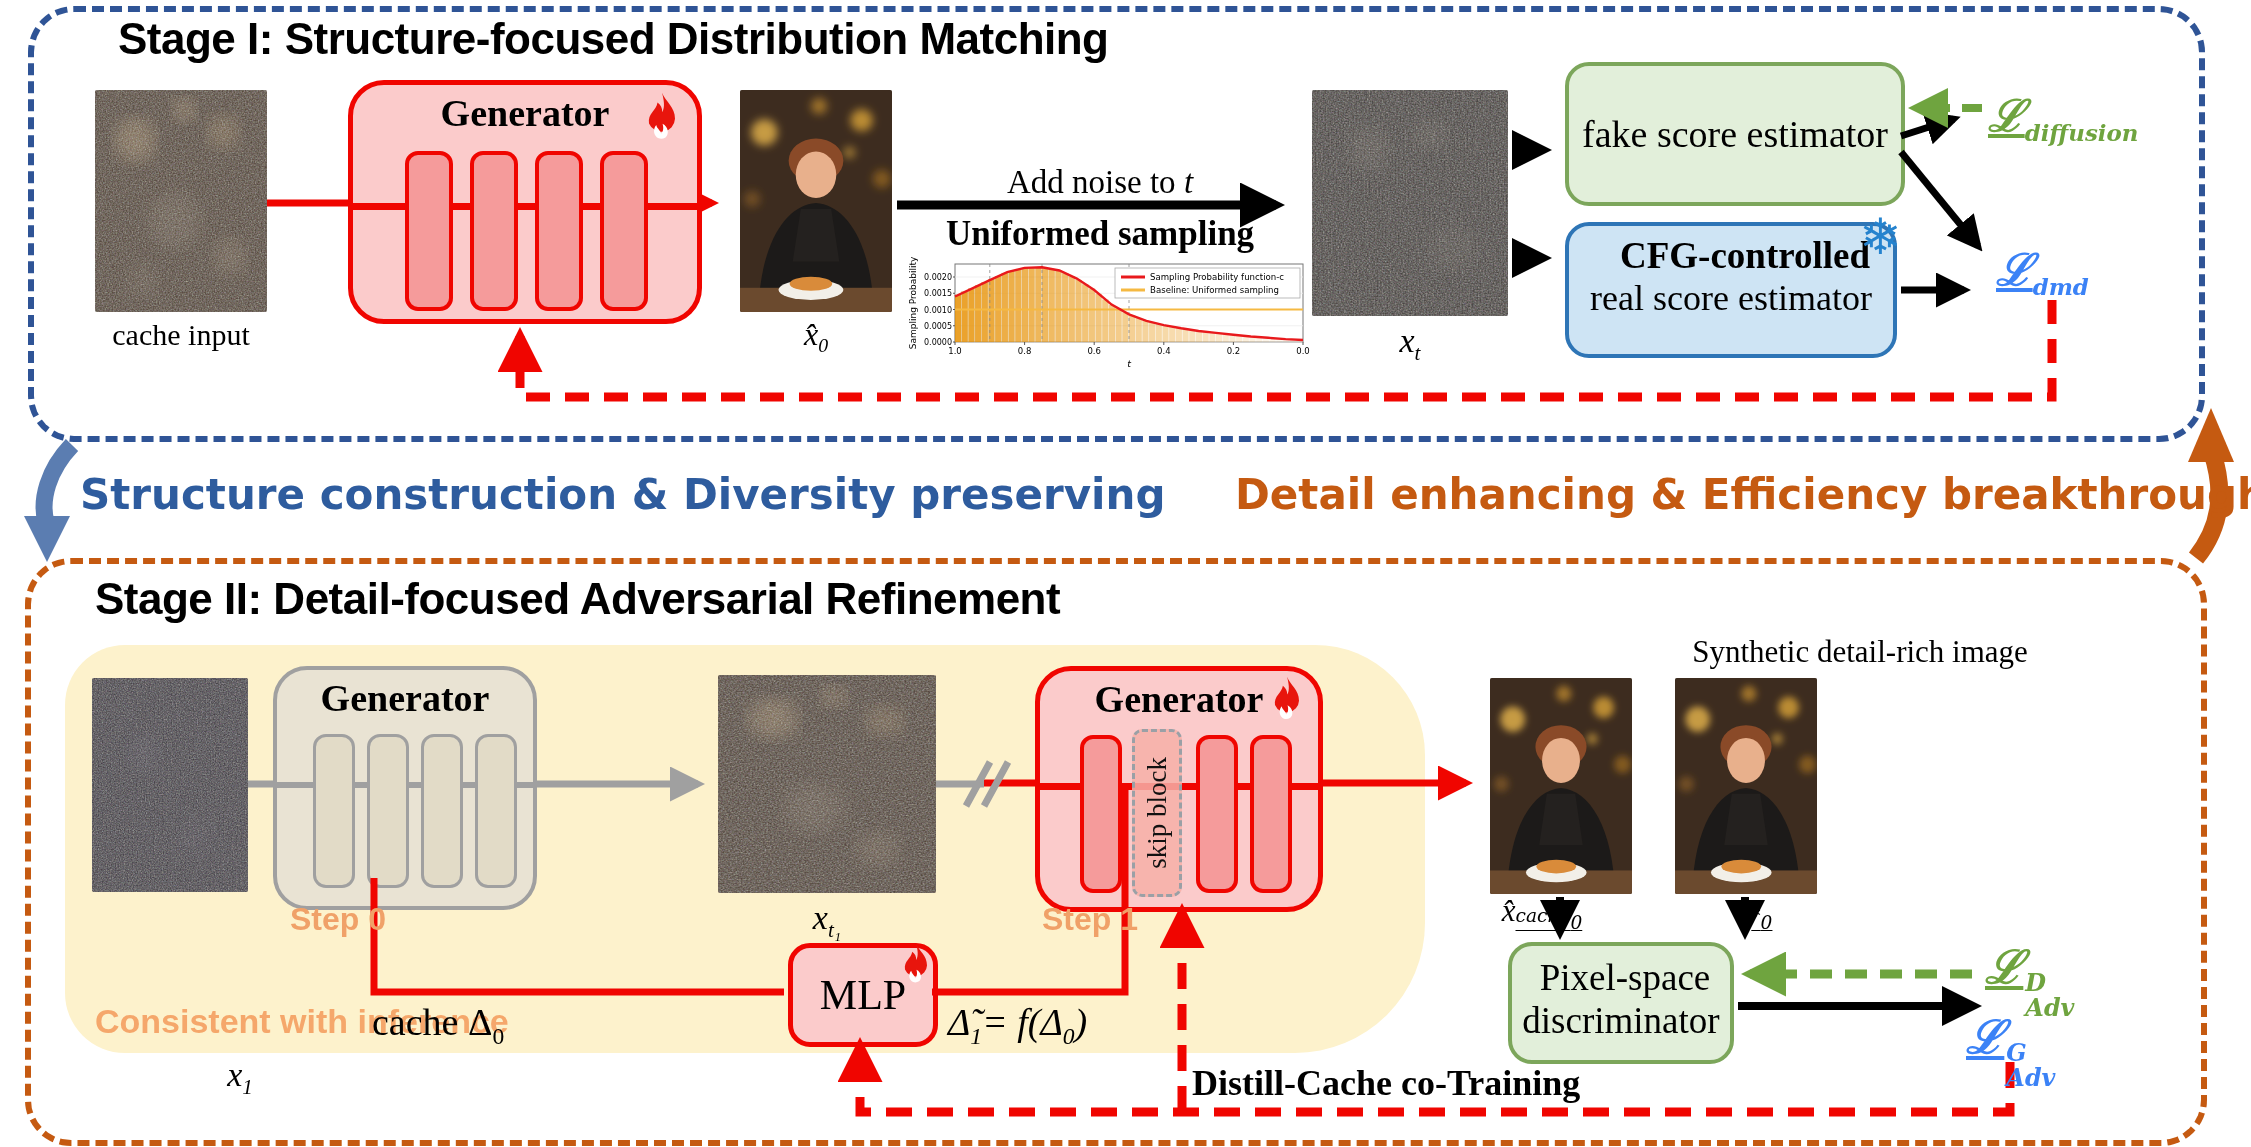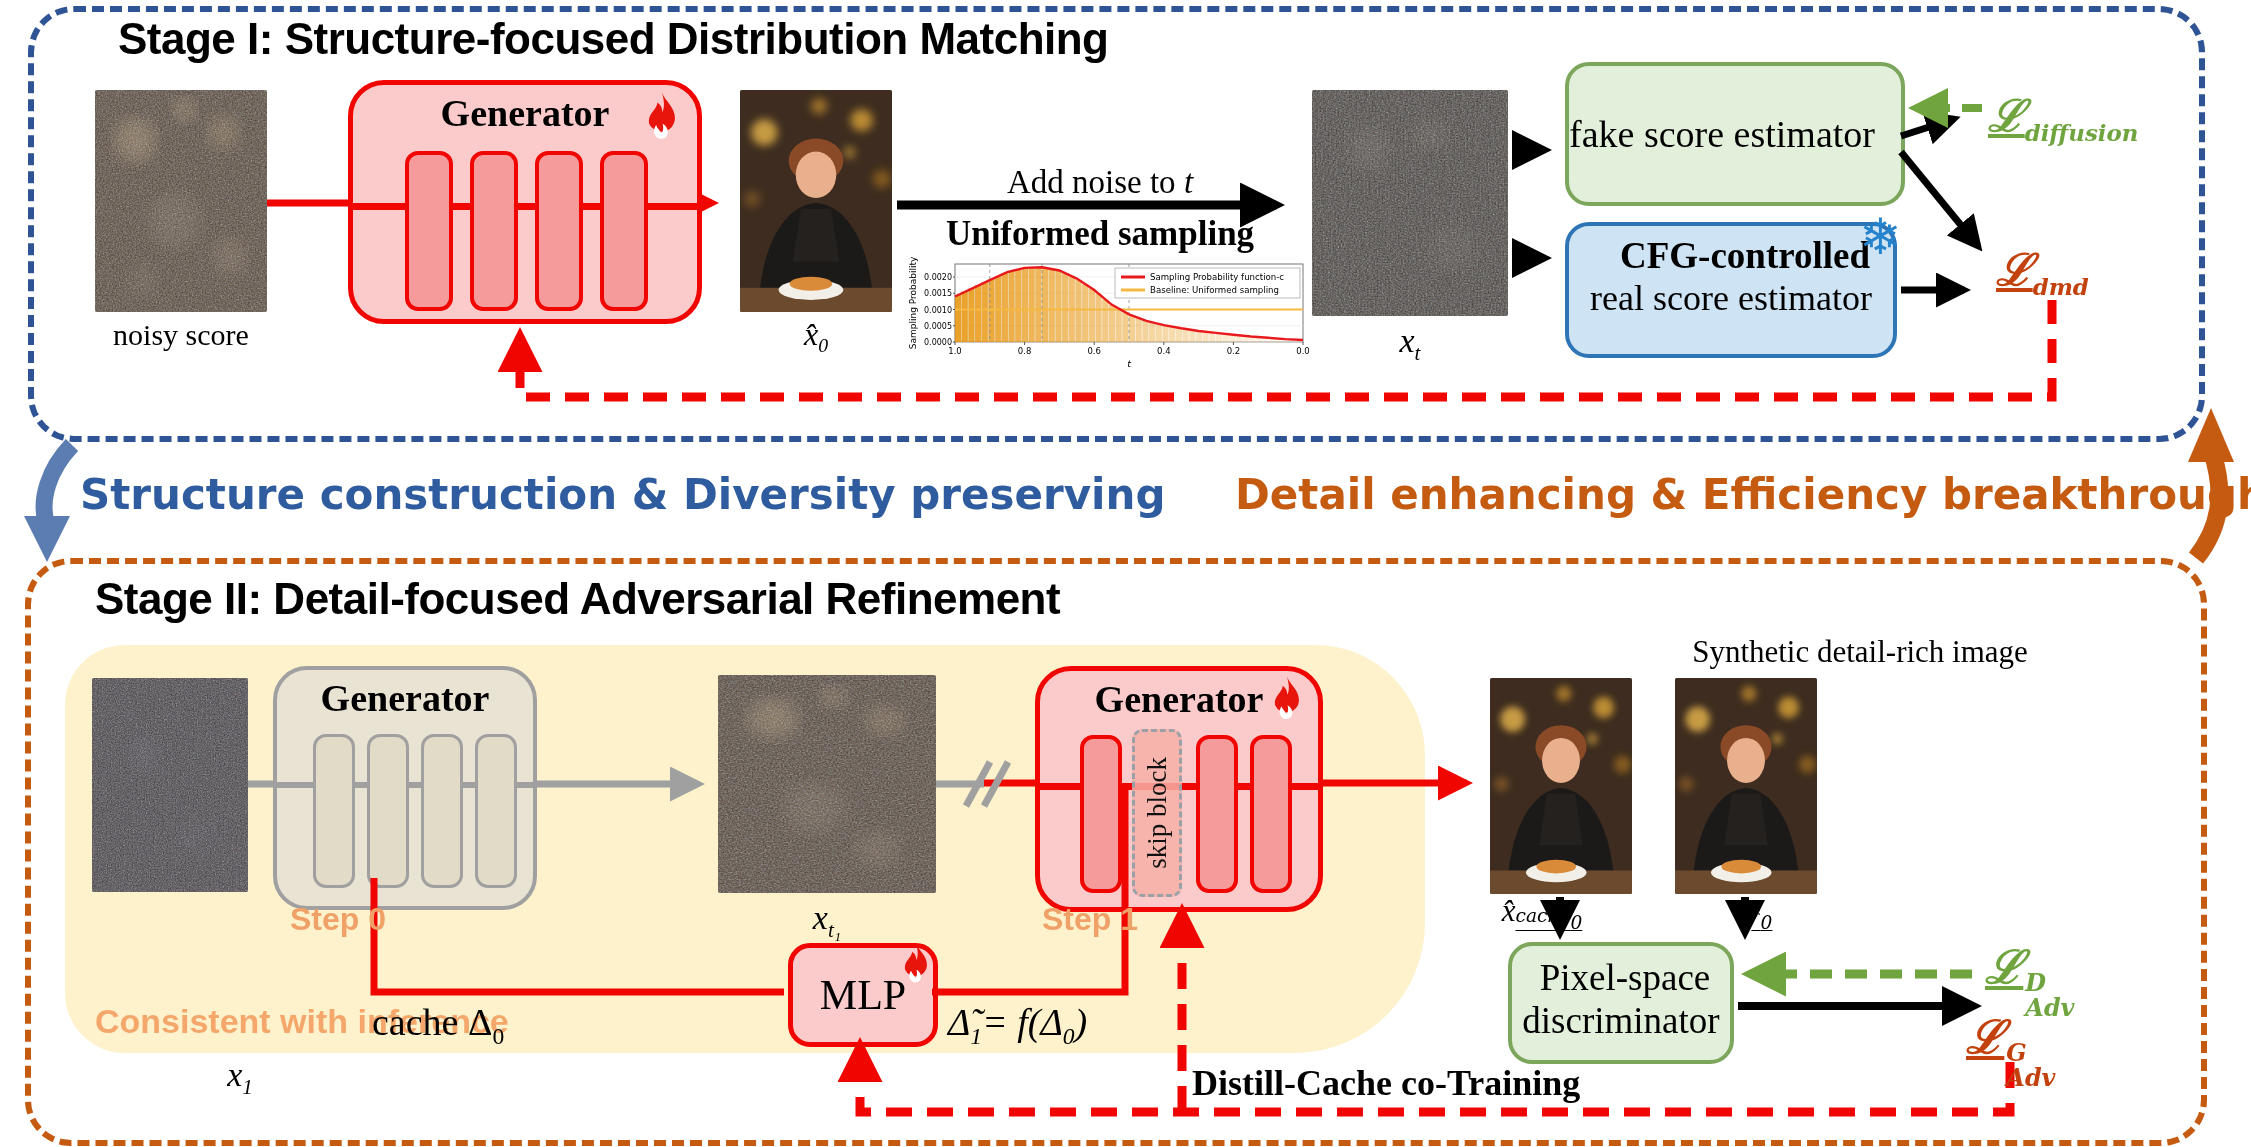--- a/index.html
+++ b/index.html
@@ -27,21 +27,21 @@
   .img svg{display:block;width:100%;height:100%;}
   .caption{font-size:30px;text-align:center;z-index:6;white-space:nowrap;}
   .math{font-style:italic;}
   .math sub{font-size:0.62em;font-style:italic;}
   .math sup{font-size:0.6em;font-style:italic;}
   .loss{font-family:"DejaVu Serif","Liberation Serif",serif;font-weight:700;font-style:italic;
         font-size:44px;z-index:6;white-space:nowrap;text-decoration:underline;}
   .loss .supsub{display:inline-flex;flex-direction:column;align-items:flex-start;
         font-size:0.52em;line-height:1.05;vertical-align:-0.35em;margin-left:2px;}
   .loss sub{font-size:0.52em;}
-  .green{color:#6FA43F;} .redtxt{color:#c2410c;}
+  .green{color:#6FA43F;} .redtxt{color:#3b82f6;}
   .step-label{font-family:"Liberation Sans",sans-serif;font-weight:700;font-size:32px;color:#F0A168;z-index:6;white-space:nowrap;}
   .soft-orange{font-family:"Liberation Sans",sans-serif;font-weight:700;font-size:34px;color:#F5A76B;z-index:6;white-space:nowrap;}
   .trans-text{font-family:"DejaVu Sans","Liberation Sans",sans-serif;font-weight:700;font-size:42px;
               text-align:center;z-index:6;white-space:nowrap;}
   .fire{position:absolute;z-index:4;}
   .snow{position:absolute;font-family:"DejaVu Sans",sans-serif;color:#2583CE;z-index:5;line-height:1;}
   .skipblk{position:absolute;background:rgba(246,176,168,0.85);border:3px dashed #9AA0A6;border-radius:10px;
            display:flex;align-items:center;justify-content:center;}
   .skipblk span{writing-mode:vertical-rl;transform:rotate(180deg);font-size:27px;font-family:"Liberation Serif",serif;color:#111;}
   .distill{font-family:"Liberation Serif",serif;font-weight:700;font-size:36px;z-index:6;white-space:nowrap;}
@@ -88,21 +88,21 @@
     <rect width="150" height="200" fill="#4A3B2D"></rect>
     <ellipse cx="35" cy="45" rx="18" ry="19.8" fill="#C8A878" opacity="0.38" filter="url(#nb1)"></ellipse>
         <ellipse cx="112" cy="38" rx="14" ry="15.400000000000002" fill="#B89868" opacity="0.34" filter="url(#nb1)"></ellipse>
         <ellipse cx="70" cy="118" rx="22" ry="24.200000000000003" fill="#8A7A66" opacity="0.3" filter="url(#nb1)"></ellipse>
         <ellipse cx="118" cy="150" rx="15" ry="16.5" fill="#9A8468" opacity="0.3" filter="url(#nb1)"></ellipse>
         <ellipse cx="42" cy="172" rx="13" ry="14.3" fill="#7A6A58" opacity="0.3" filter="url(#nb1)"></ellipse>
         <ellipse cx="78" cy="18" rx="10" ry="11" fill="#D0B080" opacity="0.35" filter="url(#nb1)"></ellipse>
     <rect width="150" height="200" filter="url(#nf1)" opacity="0.72"></rect>
   </svg>
     </div>
-  <div class="abs caption" style="left:95px;top:318px;width:172px;">noisy score</div>
+  <div class="abs caption" style="left:95px;top:318px;width:172px;">cache input</div>
 
   <div class="abs gen-red" style="left:348px;top:80px;width:344px;height:234px;">
     <div class="gen-title">Generator</div>
     <div class="fire" style="right:12px;top:6px;width:46px;height:52px;"><svg viewBox="0 0 24 28" width="100%" height="100%">
     <path d="M12,1 C14,6 19,8.5 19,15 A7.3,7.3 0 0 1 5,17.5 C4.2,12 9,10.5 9.6,6.2 C11.4,7.6 12.2,9.2 12.1,11.4 C13.8,9 13,4.5 12,1 Z" fill="#E8150D"></path>
     <path d="M10.2,25.5 C7.6,24.4 6.8,20.8 8.9,18.3 C9.3,20.3 11,20.9 11.5,23 C13,21.4 12.8,19.3 12.3,17.6 C15.5,19.2 16,23.2 13.9,25 A4.6,4.6 0 0 1 10.2,25.5 Z" fill="#FFFFFF"></path>
   </svg></div>
     <div class="inner-line" style="top:118px;height:7px;background:#F00500;"></div>
     <div class="blk blk-red" style="left:52px;top:66px;width:40px;height:152px;"></div>
     <div class="blk blk-red" style="left:117px;top:66px;width:40px;height:152px;"></div>
@@ -249,21 +249,21 @@
     </defs>
     <rect width="150" height="200" fill="#3C3733"></rect>
     <ellipse cx="44" cy="52" rx="16" ry="17.6" fill="#8A8070" opacity="0.22" filter="url(#nb3)"></ellipse>
         <ellipse cx="108" cy="140" rx="18" ry="19.8" fill="#776E62" opacity="0.2" filter="url(#nb3)"></ellipse>
         <ellipse cx="90" cy="40" rx="12" ry="13.200000000000001" fill="#948A76" opacity="0.2" filter="url(#nb3)"></ellipse>
     <rect width="150" height="200" filter="url(#nf3)" opacity="0.72"></rect>
   </svg>
     </div>
   <div class="abs caption math" style="left:1312px;top:322px;width:196px;font-size:34px;"><span>x</span><sub>t</sub></div>
 
-  <div class="abs box-green" style="left:1565px;top:62px;width:332px;height:136px;display:flex;align-items:center;justify-content:flex-start;">
+  <div class="abs box-green" style="left:1565px;top:62px;width:332px;height:136px;display:flex;align-items:center;justify-content:center;">
     <span class="box-label">fake score estimator</span>
   </div>
 
   <div class="abs box-blue" style="left:1565px;top:222px;width:332px;height:136px;text-align:center;padding-top:8px;box-sizing:border-box;">
     <div style="font-weight:700;font-size:37px;padding-left:28px;">CFG-controlled</div>
     <div style="font-size:36px;">real score estimator</div>
     <span class="snow" style="right:-8px;top:-14px;font-size:50px;">❄</span>
   </div>
 
   <div class="abs loss green" style="left:1988px;top:84px;"><span>ℒ</span><sub>diffusion</sub></div>

